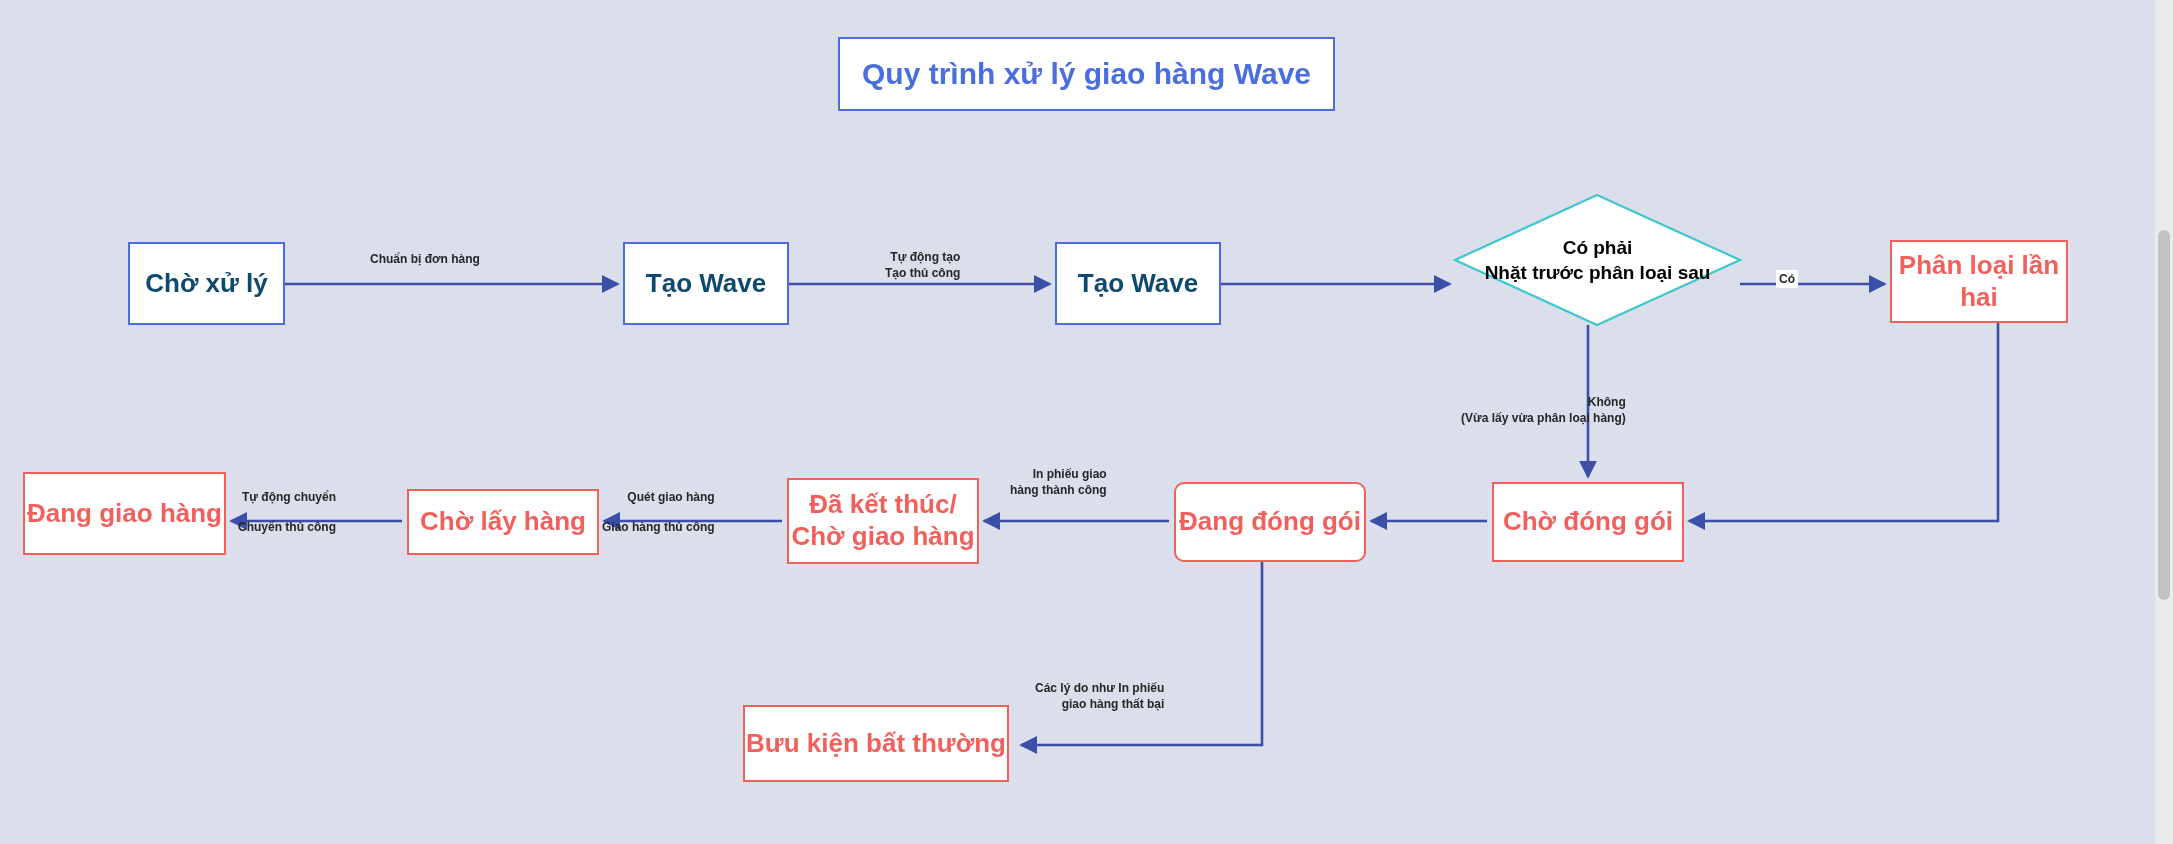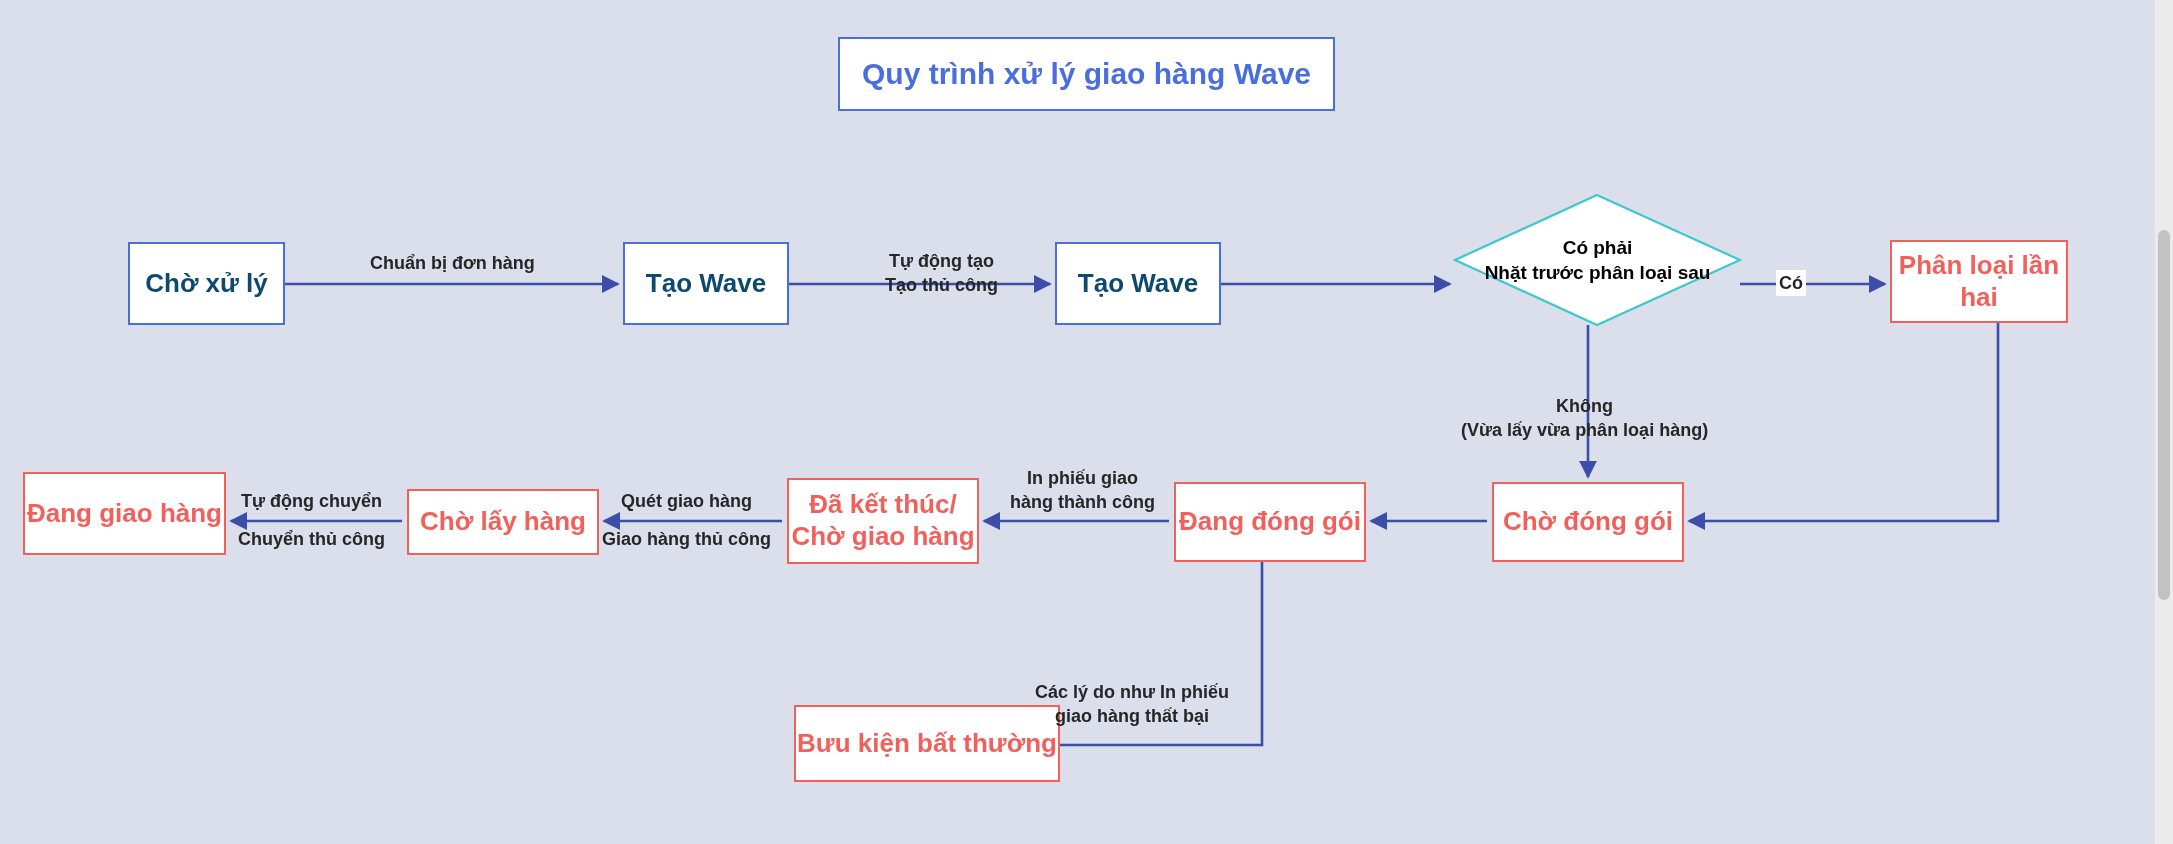--- a/index.html
+++ b/index.html
@@ -61,23 +61,23 @@
     color: #000000;
     font-size: 19px;
     font-weight: bold;
     text-align: center;
     line-height: 1.3;
     white-space: nowrap;
   }
   .edge-label {
     position: absolute;
     color: #262626;
-    font-size: 18px;
+    font-size: 12px;
     font-weight: bold;
-    text-align: center;
+    text-align: right;
     line-height: 1.35;
     white-space: nowrap;
   }
   .edge-label.boxed {
     background: #ffffff;
   }
   .scrollbar-track {
     position: absolute;
     top: 0;
     left: 2155px;
@@ -154,40 +154,40 @@
   </div>
 
   <div class="node red" style="left:1890px; top:240px; width:178px; height:83px;">
     <span>Phân loại lần hai</span>
   </div>
 
   <div class="node red" style="left:1492px; top:482px; width:192px; height:80px;">
     <span>Chờ đóng gói</span>
   </div>
 
-  <div class="node red" style="left:1174px; top:482px; width:192px; height:80px;">
+  <div class="node red" style="left:1174px; top:482px; width:192px; height:80px;border-radius:10px;">
     <span>Đang đóng gói</span>
   </div>
 
   <div class="node red" style="left:787px; top:478px; width:192px; height:86px;">
     <span>
       <span>Đã kết thúc/</span><br>
       <span>Chờ giao hàng</span>
     </span>
   </div>
 
   <div class="node red" style="left:407px; top:489px; width:192px; height:66px;">
     <span>Chờ lấy hàng</span>
   </div>
 
   <div class="node red" style="left:23px; top:472px; width:203px; height:83px;">
     <span>Đang giao hàng</span>
   </div>
 
-  <div class="node red" style="left:794px; top:705px; width:266px; height:77px;">
+  <div class="node red" style="left:743px; top:705px; width:266px; height:77px;">
     <span>Bưu kiện bất thường</span>
   </div>
 
   <div class="edge-label" style="left:370px; top:251px;">
     <div>Chuẩn bị đơn hàng</div>
   </div>
 
   <div class="edge-label" style="left:885px; top:249px;">
     <div>Tự động tạo</div>
     <div>Tạo thủ công</div>

